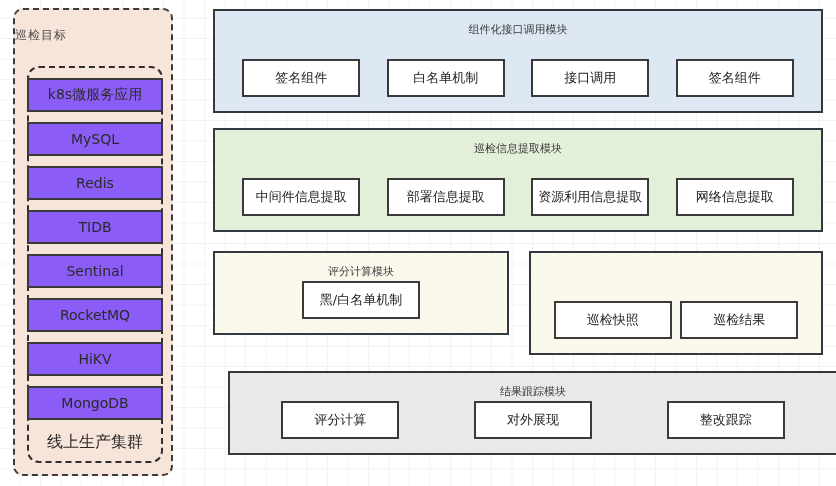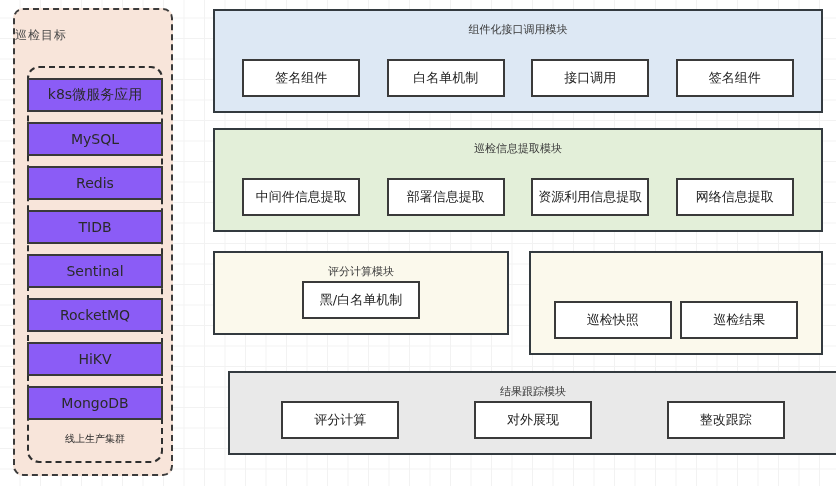--- a/index.html
+++ b/index.html
@@ -79,21 +79,21 @@
     border: 2px solid #3a3a3a;
     box-sizing: border-box;
     display: flex;
     align-items: center;
     justify-content: center;
     font-size: 14px;
     color: #2a2a2a;
     margin-bottom: 10px;
   }
   .target-footer {
-    font-size: 10px;
+    font-size: 16px;
     color: #2a2a2a;
     margin-top: 2px;
   }
 
   
   .module {
     position: absolute;
     border: 2px solid #333a3f;
     box-sizing: border-box;
   }

